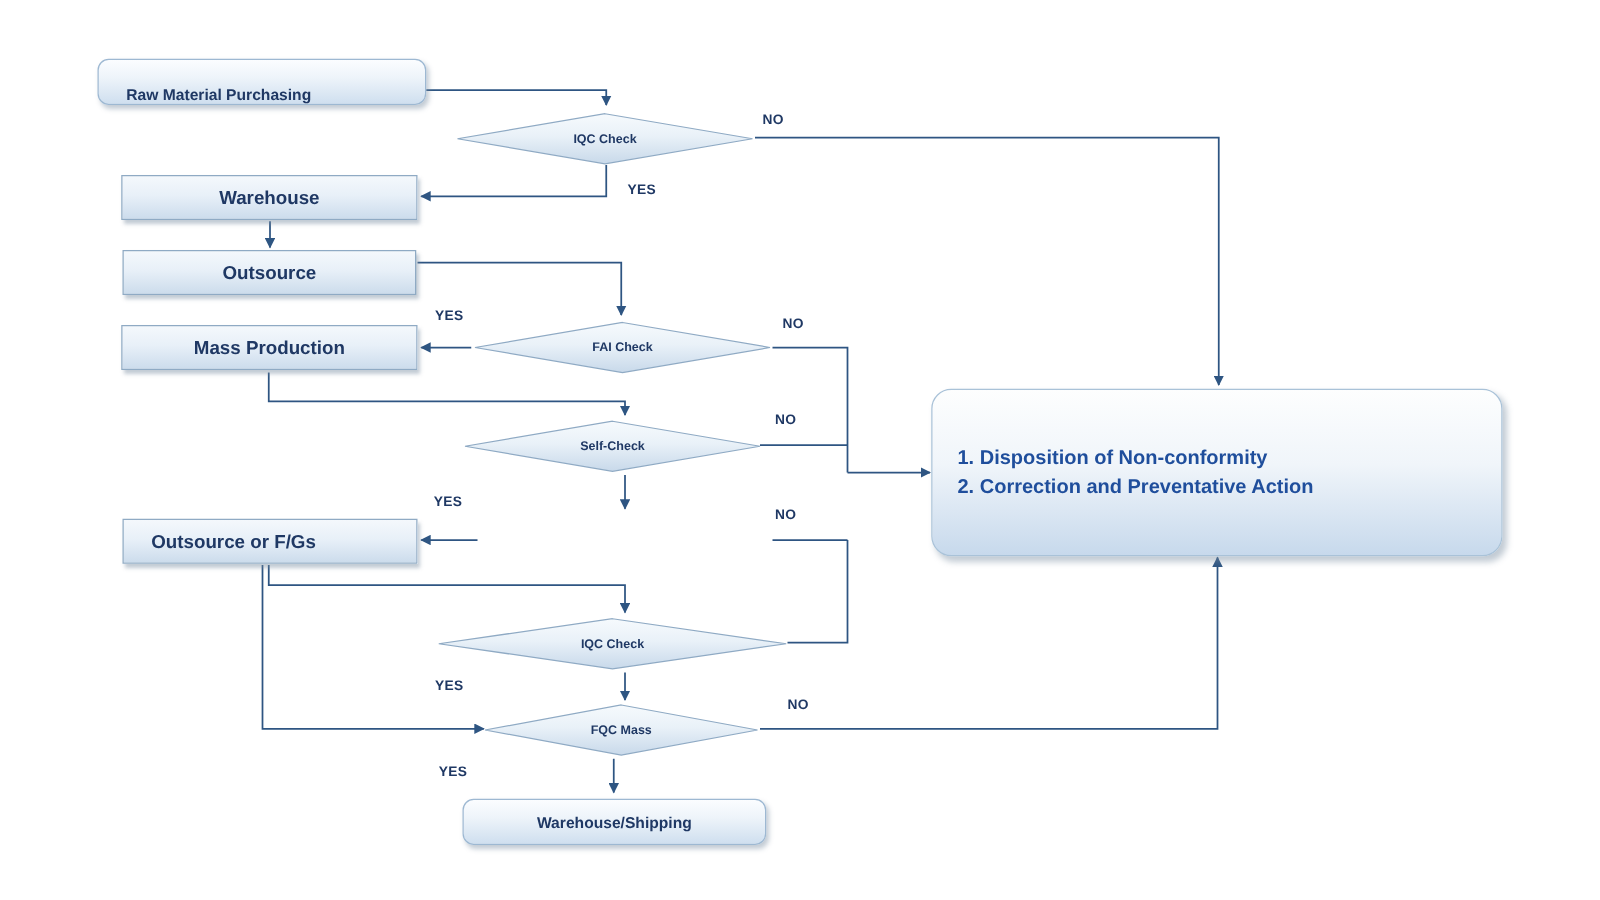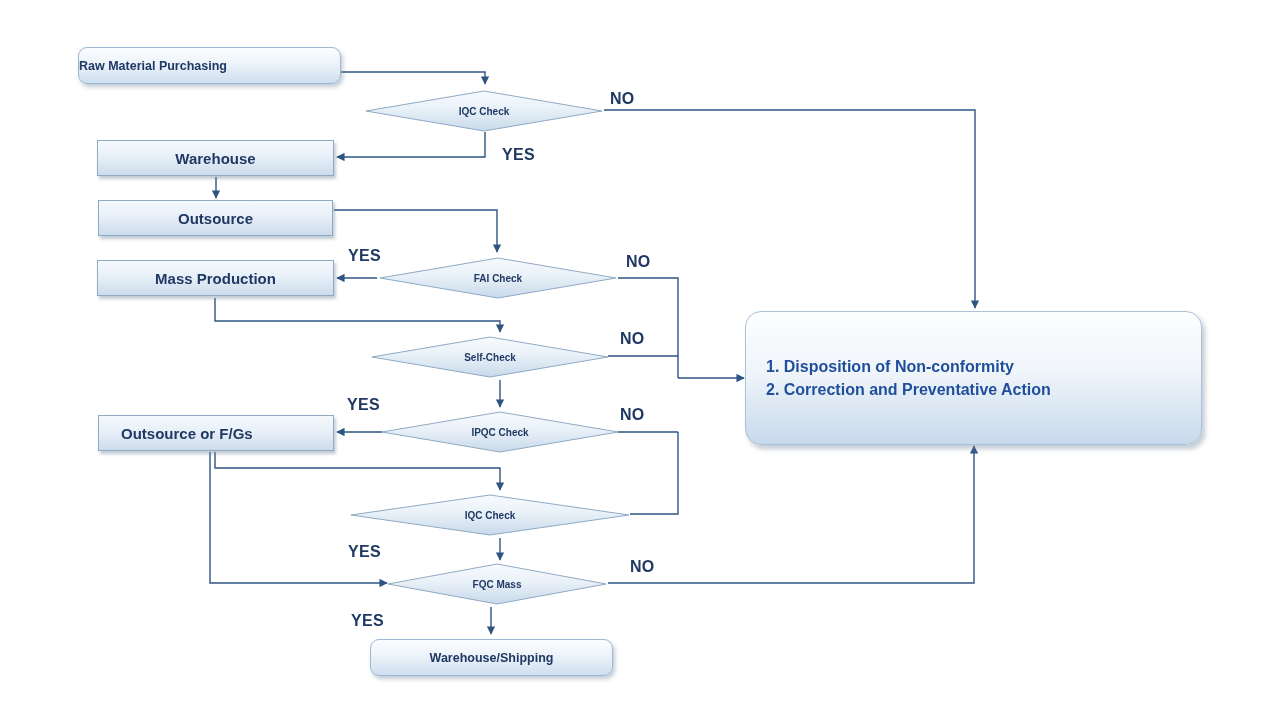--- a/index.html
+++ b/index.html
@@ -24,21 +24,21 @@
   .box.padleft{padding-left:22px;}
 
   
   .rbox{
     border:1px solid #9db8d2;border-radius:9px;
     background:linear-gradient(to bottom,#fbfdff 0%,#eef4fa 40%,#cfdfef 100%);
     box-shadow:2px 3px 4px rgba(120,140,160,.45);
     display:flex;align-items:center;
     color:#1f3864;font-weight:bold;font-size:12.5px;
   }
-  .rbox.padleft{}
+  .rbox.padleft{padding-left:22px;align-items:flex-end;}
   .rbox.center{justify-content:center;}
 
   
   .panel{
     border:1px solid #a9c2d8;border-radius:16px;
     background:linear-gradient(to bottom,#fdfefe 0%,#f0f5fa 45%,#c7d9ec 100%);
     box-shadow:3px 4px 5px rgba(120,140,160,.45);
     display:flex;flex-direction:column;justify-content:center;
     padding-left:20px;
     color:#1f4e9c;font-weight:bold;font-size:16px;line-height:1.45;
@@ -49,21 +49,21 @@
   .diamond .shape{position:absolute;left:0;top:0;width:100%;height:100%;}
   .diamond .lbl{
     position:absolute;left:0;top:0;width:100%;height:100%;
     display:flex;align-items:center;justify-content:center;
     color:#1f3864;font-weight:bold;font-size:10px;
     pointer-events:none;
   }
 
   
   .elabel{
-    position:absolute;color:#1f3864;font-weight:bold;font-size:16px;
+    position:absolute;color:#1f3864;font-weight:bold;font-size:11px;
     letter-spacing:.3px;white-space:nowrap;
   }
 </style>
 </head>
 <body>
 
 <div id="canvas">
 
   <svg class="edges" viewBox="0 0 1280 720" xmlns="http://www.w3.org/2000/svg">
     <defs>
@@ -150,26 +150,20 @@
     <span>Mass  Production</span>
   </div>
 
   <div class="node diamond" style="left:369px;top:334px;width:242px;height:46px;">
     <svg class="shape" viewBox="0 0 242 46" preserveAspectRatio="none" xmlns="http://www.w3.org/2000/svg">
       <polygon points="121,3 239,23 121,43 3,23" fill="url(#dg1)" stroke="#8faac4" stroke-width="1"></polygon>
     </svg>
     <div class="lbl">Self-Check</div>
   </div>
 
-  <div class="node diamond" style="left:379px;top:409px;width:242px;height:46px;">
-    <svg class="shape" viewBox="0 0 242 46" preserveAspectRatio="none" xmlns="http://www.w3.org/2000/svg">
-      <polygon points="121,3 239,23 121,43 3,23" fill="url(#dg1)" stroke="#8faac4" stroke-width="1"></polygon>
-    </svg>
-    <div class="lbl">IPQC Check</div>
-  </div>
 
   <div class="node box padleft" style="left:98px;top:415px;width:236px;height:36px;">
     <span>Outsource or F/Gs</span>
   </div>
 
   <div class="node diamond" style="left:348px;top:492px;width:284px;height:46px;">
     <svg class="shape" viewBox="0 0 284 46" preserveAspectRatio="none" xmlns="http://www.w3.org/2000/svg">
       <polygon points="142,3 281,23 142,43 3,23" fill="url(#dg1)" stroke="#8faac4" stroke-width="1"></polygon>
     </svg>
     <div class="lbl">IQC Check</div>

